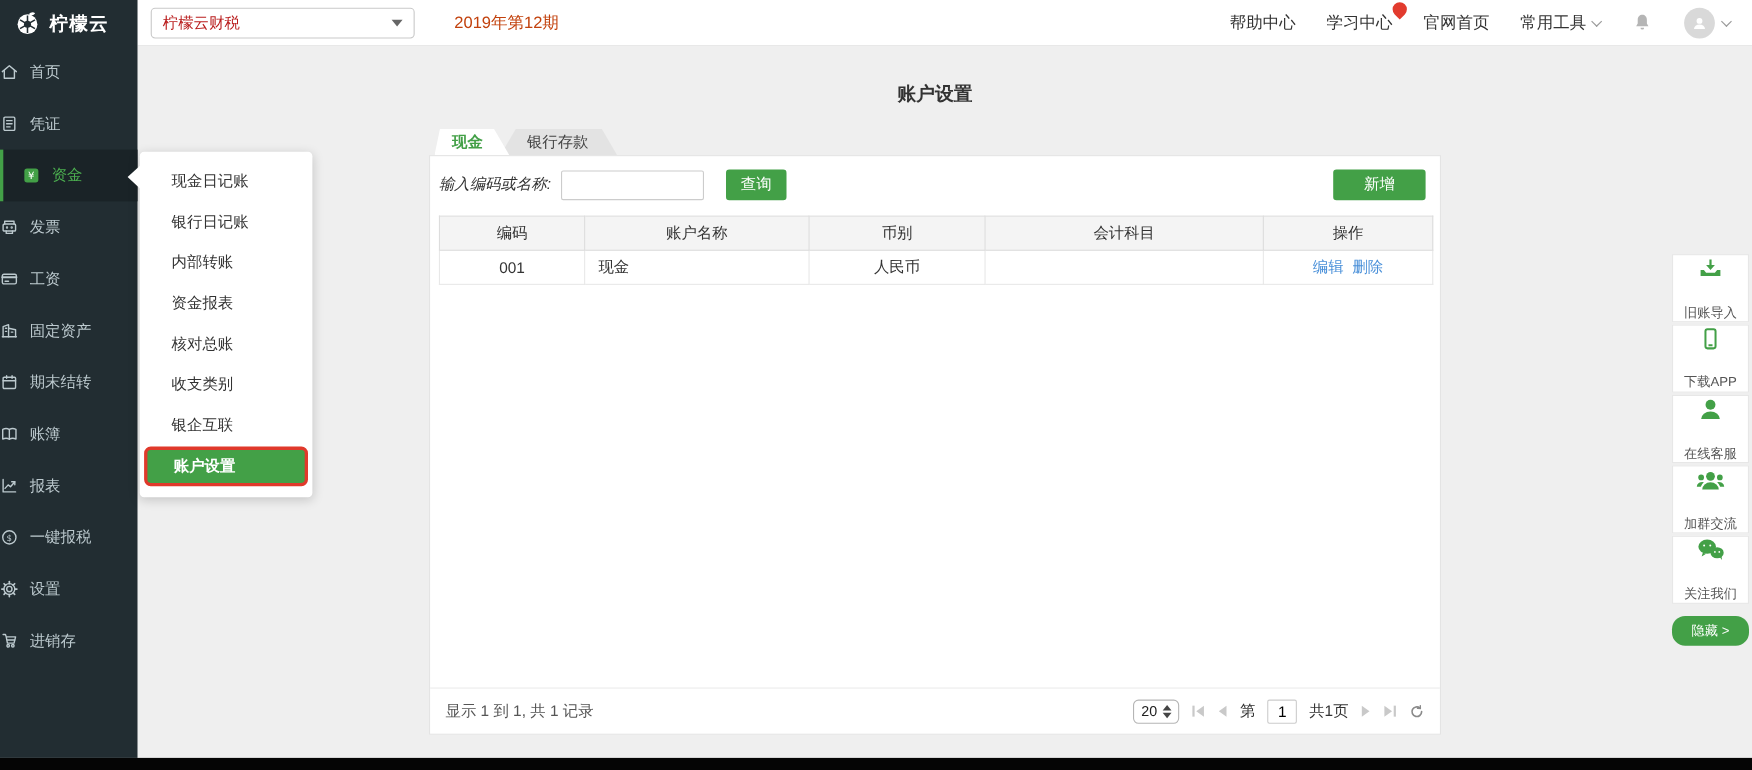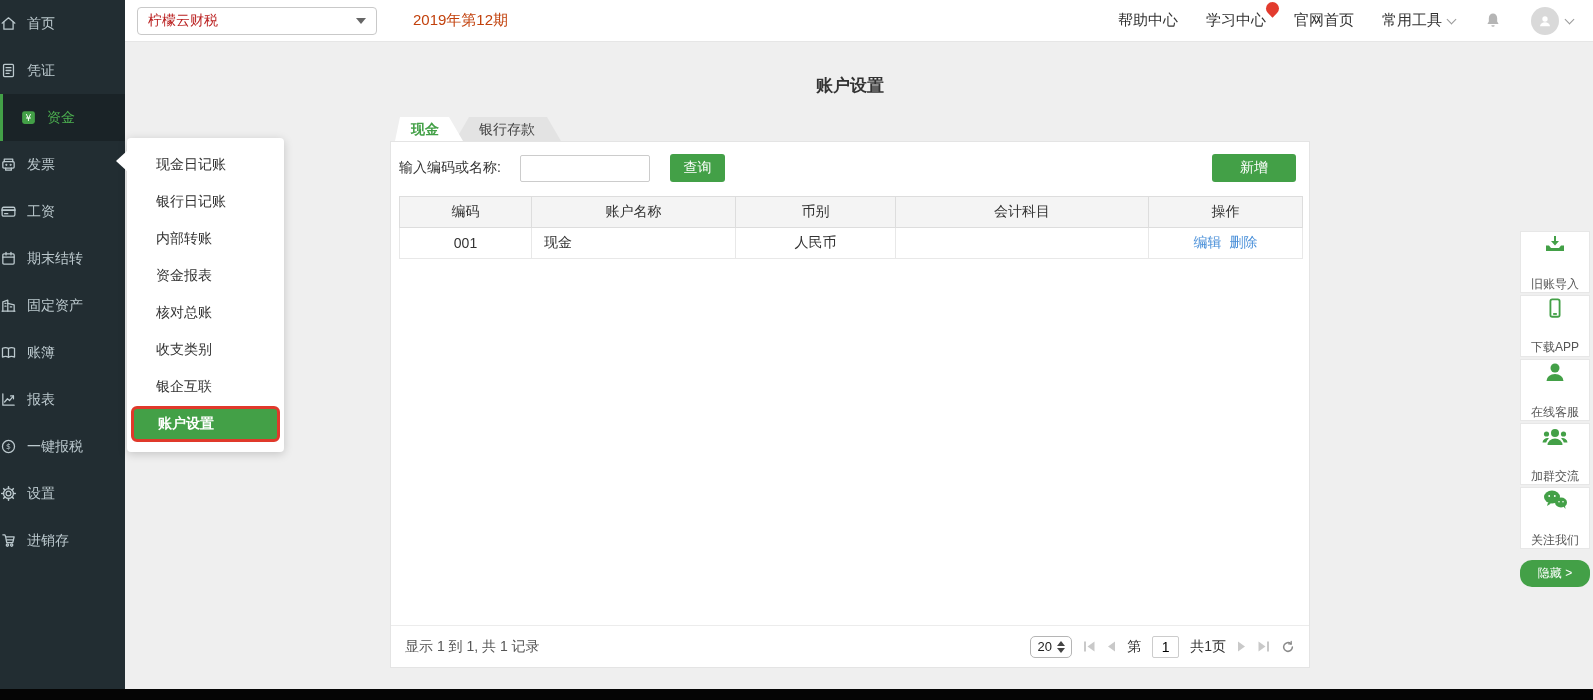--- a/index.html
+++ b/index.html
@@ -51,21 +51,21 @@
   .tabs { position:absolute; left:395px; top:117px; height:24px; display:flex; align-items:flex-end; z-index:5; }
   .tab { height:24px; line-height:24px; font-size:14px; padding:0 24px 0 16px; cursor:pointer;
     clip-path:polygon(0 100%, 5px 0, calc(100% - 14px) 0, 100% 100%); }
   .tab.active { background:#fff; color:#43a047; font-weight:bold; z-index:2; }
   .tab.inactive { background:#e3e3e3; color:#444; margin-left:-8px; z-index:1;
     clip-path:polygon(0 100%, 14px 0, calc(100% - 14px) 0, 100% 100%); padding:0 26px 0 24px; }
 
   .panel { position:absolute; left:390px; top:141px; width:920px; height:527px; background:#fff;
     border:1px solid #e4e4e4; z-index:4; }
   .toolbar-row { display:flex; align-items:center; padding:12px 13px 12px 8px; }
-  .search-label { font-size:14px; color:#333; margin-right:19px; }
+  .search-label { font-size:14px; color:#333; margin-right:9px;font-style:italic; }
   .search-input { width:130px; height:27px; border:1px solid #ccc; border-radius:2px; padding:0 6px; font-size:14px; }
   .btn { border:none; color:#fff; background:#43a047; border-radius:3px; height:28px; font-size:14px;
     cursor:pointer; font-family:inherit; }
   .btn-query { width:55px; margin-left:20px; }
   .btn-add { width:84px; margin-left:auto; }
 
   table.acct { width:904px; margin:2px 8px 0; border-collapse:collapse; table-layout:fixed; }
   .acct th { background:#f4f4f4; border:1px solid #ddd; height:31px; font-size:14px; font-weight:normal; color:#333; }
   .acct td { border:1px solid #e8e8e8; height:31px; font-size:14px; color:#333; text-align:center; }
   .acct td.left { text-align:left; padding-left:12px; }
@@ -95,20 +95,35 @@
   .rail-label { font-size:12px; color:#555; }
   .hide-btn { margin-top:11px; height:27px; background:#43a047; color:#fff; font-size:12px;
     display:flex; align-items:center; justify-content:center; border-radius:12px; cursor:pointer; }
 
   .bottom-bar { position:absolute; left:0; right:0; bottom:0; height:11px; background:#050505; z-index:60; }
 </style>
 </head>
 <body>
 
 <div class="sidebar">
+  <div class="logo-row">
+    <span style="display:flex">
+      <svg width="24" height="24" viewBox="0 0 24 24">
+          <circle cx="12" cy="13" r="9" fill="#fff"></circle>
+          <g stroke="#222d32" stroke-width="1.4">
+            <line x1="12" y1="5" x2="12" y2="21"></line>
+            <line x1="5.2" y1="9" x2="18.8" y2="17"></line>
+            <line x1="18.8" y1="9" x2="5.2" y2="17"></line>
+          </g>
+          <circle cx="12" cy="13" r="3.2" fill="#222d32"></circle>
+          <path d="M13 4 q3 -3 6 -1 q-2 3 -6 1z" fill="#fff"></path>
+        </svg>
+    </span>
+    <span class="logo-text">柠檬云</span>
+  </div>
 
   <div class="nav-item">
     <span style="display:flex">
         <svg width="17" height="17" viewBox="0 0 24 24" fill="none" stroke="currentColor" stroke-width="1.8" stroke-linecap="round" stroke-linejoin="round">
           <path d="M3 11.5 L12 4 L21 11.5"></path>
           <path d="M5.5 10 V20 H18.5 V10"></path>
         </svg>
       </span>
     <span>首页</span>
   </div>
@@ -146,44 +161,44 @@
   </div>
   <div class="nav-item">
     <span style="display:flex">
         <svg width="17" height="17" viewBox="0 0 24 24" fill="none" stroke="currentColor" stroke-width="1.8" stroke-linecap="round" stroke-linejoin="round">
           <rect x="3" y="6" width="18" height="12.5" rx="2"></rect>
           <line x1="3" y1="10" x2="21" y2="10" stroke-width="2.6"></line>
           <line x1="6.5" y1="15" x2="11" y2="15"></line>
         </svg>
       </span>
     <span>工资</span>
-  </div>
-  <div class="nav-item">
-    <span style="display:flex">
-        <svg width="17" height="17" viewBox="0 0 24 24" fill="none" stroke="currentColor" stroke-width="1.8" stroke-linecap="round" stroke-linejoin="round">
-          <rect x="4" y="5.5" width="16" height="14.5" rx="1.5"></rect>
-          <line x1="4" y1="10" x2="20" y2="10"></line>
-          <line x1="8.5" y1="3.5" x2="8.5" y2="7"></line>
-          <line x1="15.5" y1="3.5" x2="15.5" y2="7"></line>
-        </svg>
-      </span>
-    <span>期末结转</span>
   </div>
   <div class="nav-item">
     <span style="display:flex">
         <svg width="17" height="17" viewBox="0 0 24 24" fill="none" stroke="currentColor" stroke-width="1.8" stroke-linecap="round" stroke-linejoin="round">
           <path d="M4 20 V7 L11 4.5 V20"></path>
           <path d="M11 9 L20 11 V20"></path>
           <line x1="3" y1="20" x2="21" y2="20"></line>
           <line x1="7" y1="9" x2="8.5" y2="9"></line>
           <line x1="7" y1="13" x2="8.5" y2="13"></line>
           <line x1="14.5" y1="14" x2="16.5" y2="14"></line>
         </svg>
       </span>
     <span>固定资产</span>
+  </div>
+  <div class="nav-item">
+    <span style="display:flex">
+        <svg width="17" height="17" viewBox="0 0 24 24" fill="none" stroke="currentColor" stroke-width="1.8" stroke-linecap="round" stroke-linejoin="round">
+          <rect x="4" y="5.5" width="16" height="14.5" rx="1.5"></rect>
+          <line x1="4" y1="10" x2="20" y2="10"></line>
+          <line x1="8.5" y1="3.5" x2="8.5" y2="7"></line>
+          <line x1="15.5" y1="3.5" x2="15.5" y2="7"></line>
+        </svg>
+      </span>
+    <span>期末结转</span>
   </div>
   <div class="nav-item">
     <span style="display:flex">
         <svg width="17" height="17" viewBox="0 0 24 24" fill="none" stroke="currentColor" stroke-width="1.8" stroke-linecap="round" stroke-linejoin="round">
           <path d="M3.5 6 C7 4.5 10 5 12 6.3 C14 5 17 4.5 20.5 6 V18.5 C17 17 14 17.5 12 18.8 C10 17.5 7 17 3.5 18.5 Z"></path>
           <line x1="12" y1="6.3" x2="12" y2="18.8"></line>
         </svg>
       </span>
     <span>账簿</span>
   </div>

